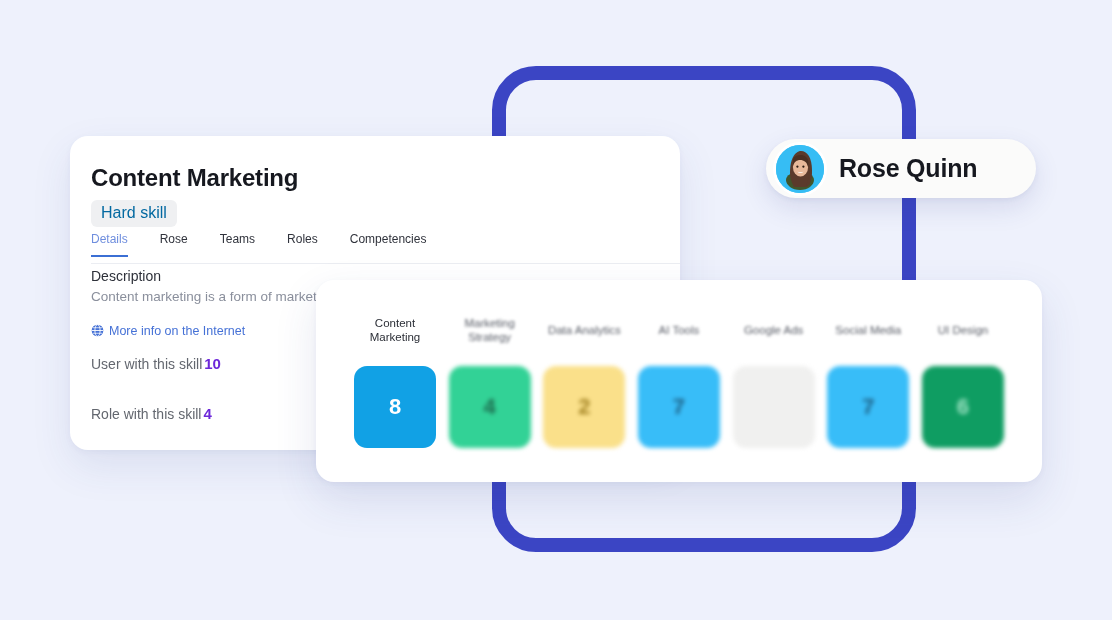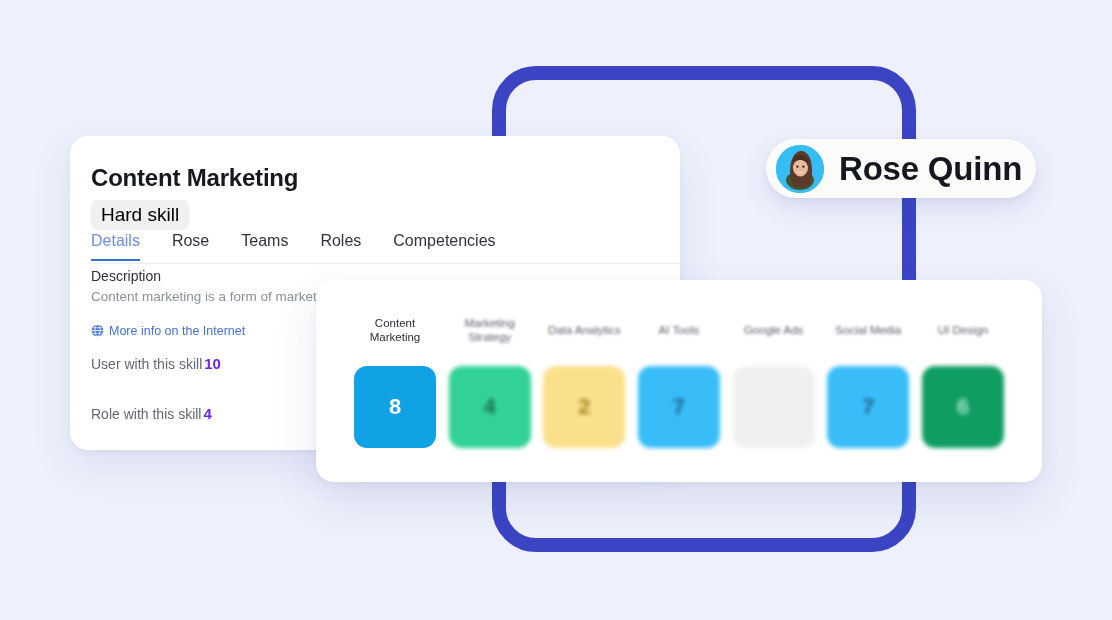--- a/index.html
+++ b/index.html
@@ -53,38 +53,38 @@
     font-size: 24px;
     font-weight: bold;
     color: #16181f;
     letter-spacing: -0.2px;
   }
   .skill-badge {
     position: absolute;
     left: 21px;
     top: 64px;
     background: #eff0f2;
-    color: #000000;
-    font-size: 19px;
+    color: #0369a1;
+    font-size: 16px;
     padding: 5px 10px 6px 10px;
     border-radius: 6px;
     line-height: 1;
   }
   .tabs {
     position: absolute;
     left: 21px;
     top: 96px;
     width: 589px;
     height: 31px;
     display: flex;
     align-items: flex-start;
     border-bottom: 1px solid #ebedf2;
   }
   .tab {
-    font-size: 16px;
+    font-size: 12px;
     color: #30333c;
     padding: 0 0 9px 0;
     margin-right: 32px;
     white-space: nowrap;
     cursor: pointer;
   }
   .tab.active {
     color: #6f8ede;
     border-bottom: 2px solid #3b6fd4;
   }
@@ -159,21 +159,21 @@
     height: 48px;
     border-radius: 50%;
     overflow: hidden;
     flex: none;
     background: #36bdf4;
     box-shadow: 0 0 0 3px #ffffff;
   }
   .avatar svg { display: block; }
   .name-text {
     margin-left: 15px;
-    font-size: 33px;
+    font-size: 25px;
     font-weight: bold;
     color: #16181f;
     letter-spacing: -0.2px;
   }
 
   
   .tiles-panel {
     position: absolute;
     left: 316px;
     top: 280px;

